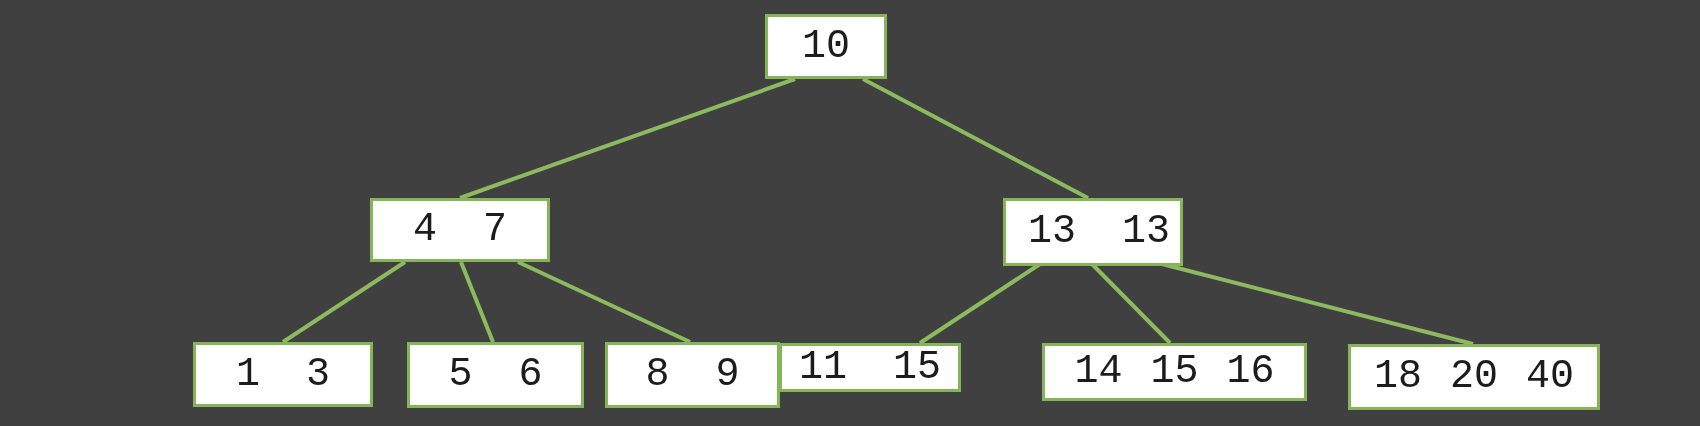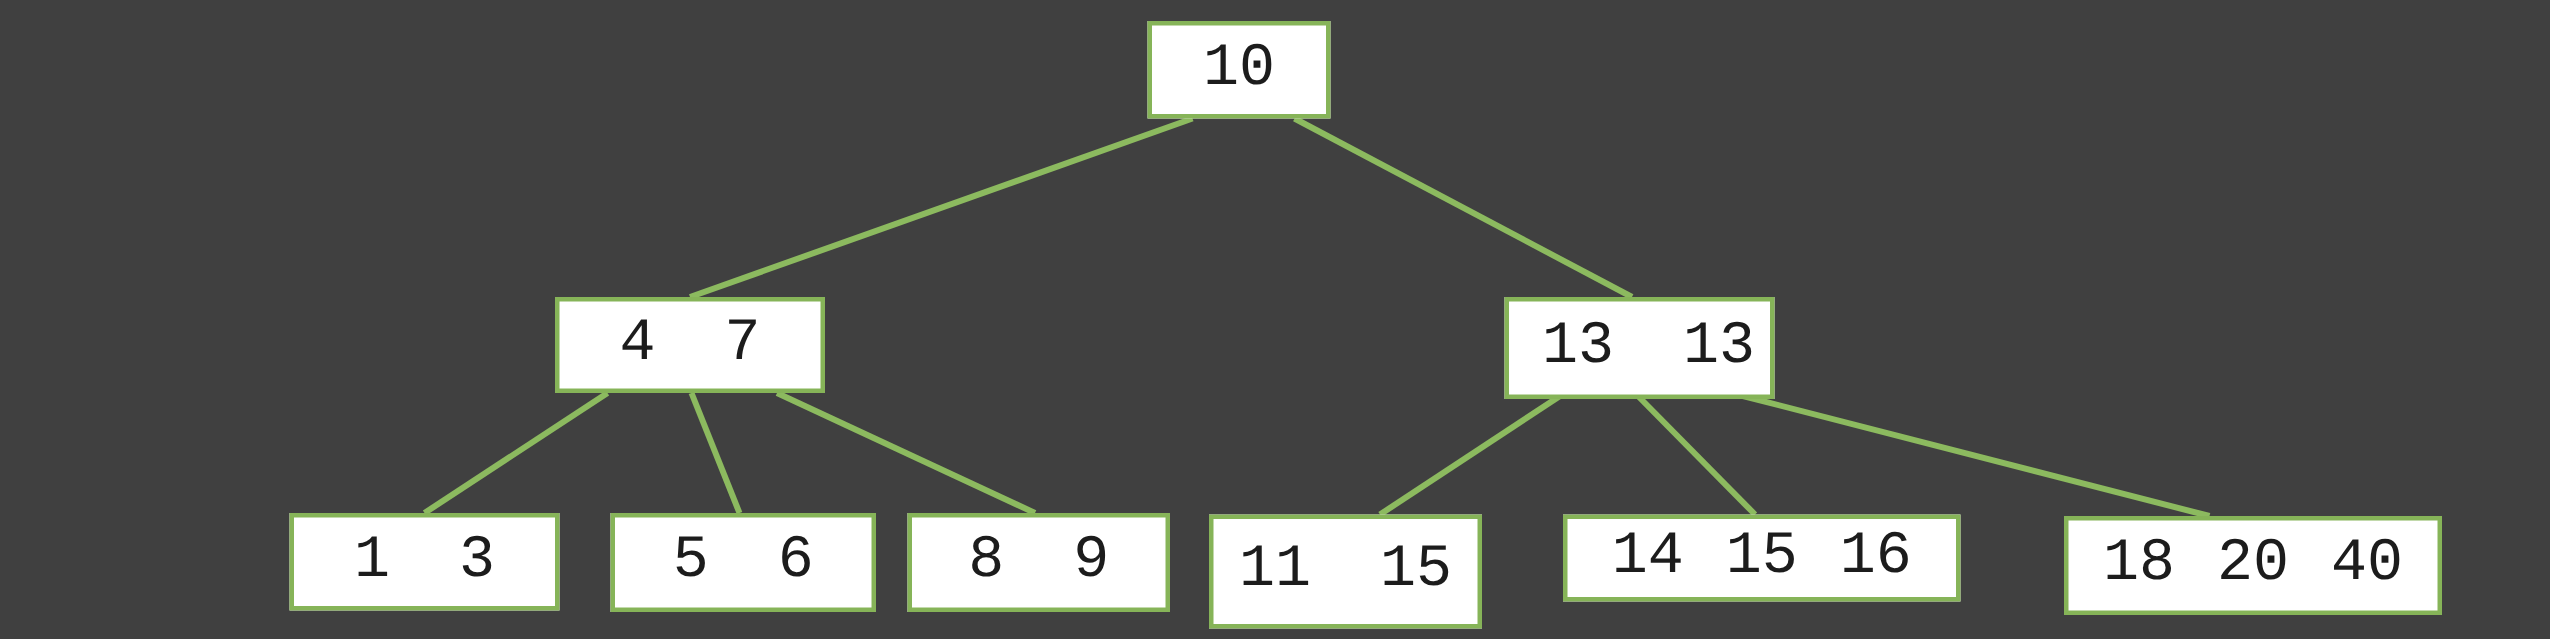--- a/index.html
+++ b/index.html
@@ -69,27 +69,27 @@
       <span class="tree-key">3</span>
     </div>
     <div class="tree-node keys-2" style="left: 407px; top: 342px; width: 177px; height: 66px; border: 3px solid rgb(134, 180, 88); color: rgb(28, 28, 28);">
       <span class="tree-key">5</span>
       <span class="tree-key">6</span>
     </div>
     <div class="tree-node keys-2" style="left: 605px; top: 342px; width: 175px; height: 66px; border: 3px solid rgb(134, 180, 88); color: rgb(28, 28, 28);">
       <span class="tree-key">8</span>
       <span class="tree-key">9</span>
     </div>
-    <div class="tree-node keys-2" style="left: 806px; top: 343px; width: 182px; height: 76px; border: 3px solid rgb(134, 180, 88); color: rgb(28, 28, 28);">
+    <div class="tree-node keys-2" style="left: 779px; top: 343px; width: 182px; height: 49px; border: 3px solid rgb(134, 180, 88); color: rgb(28, 28, 28);">
       <span class="tree-key">11</span>
       <span class="tree-key">15</span>
     </div>
     <div class="tree-node keys-3" style="left: 1042px; top: 343px; width: 265px; height: 58px; border: 3px solid rgb(134, 180, 88); color: rgb(28, 28, 28);">
       <span class="tree-key">14</span>
       <span class="tree-key">15</span>
       <span class="tree-key">16</span>
     </div>
-    <div class="tree-node keys-3" style="left: 1348px; top: 344px; width: 252px; height: 66px; border: 3px solid rgb(134, 180, 88); color: rgb(28, 28, 28); margin-left: 28px;">
+    <div class="tree-node keys-3" style="left: 1348px; top: 344px; width: 252px; height: 66px; border: 3px solid rgb(134, 180, 88); color: rgb(28, 28, 28);">
       <span class="tree-key">18</span>
       <span class="tree-key">20</span>
       <span class="tree-key">40</span>
     </div>
   </div>
 
 </body></html>

